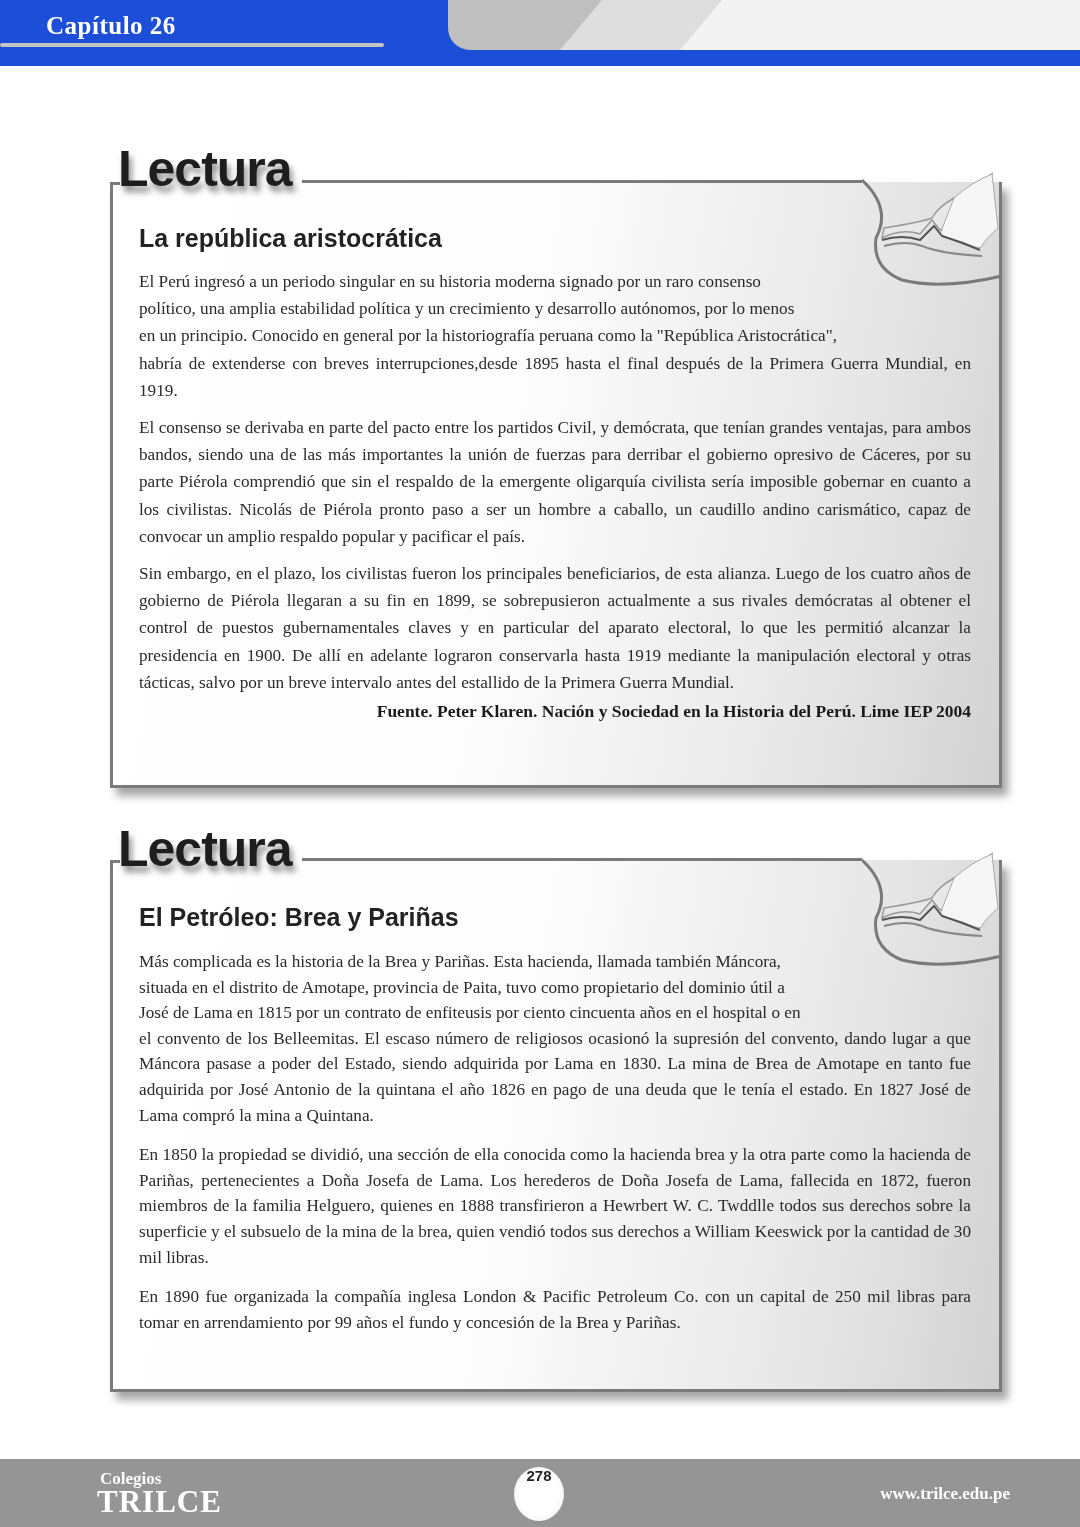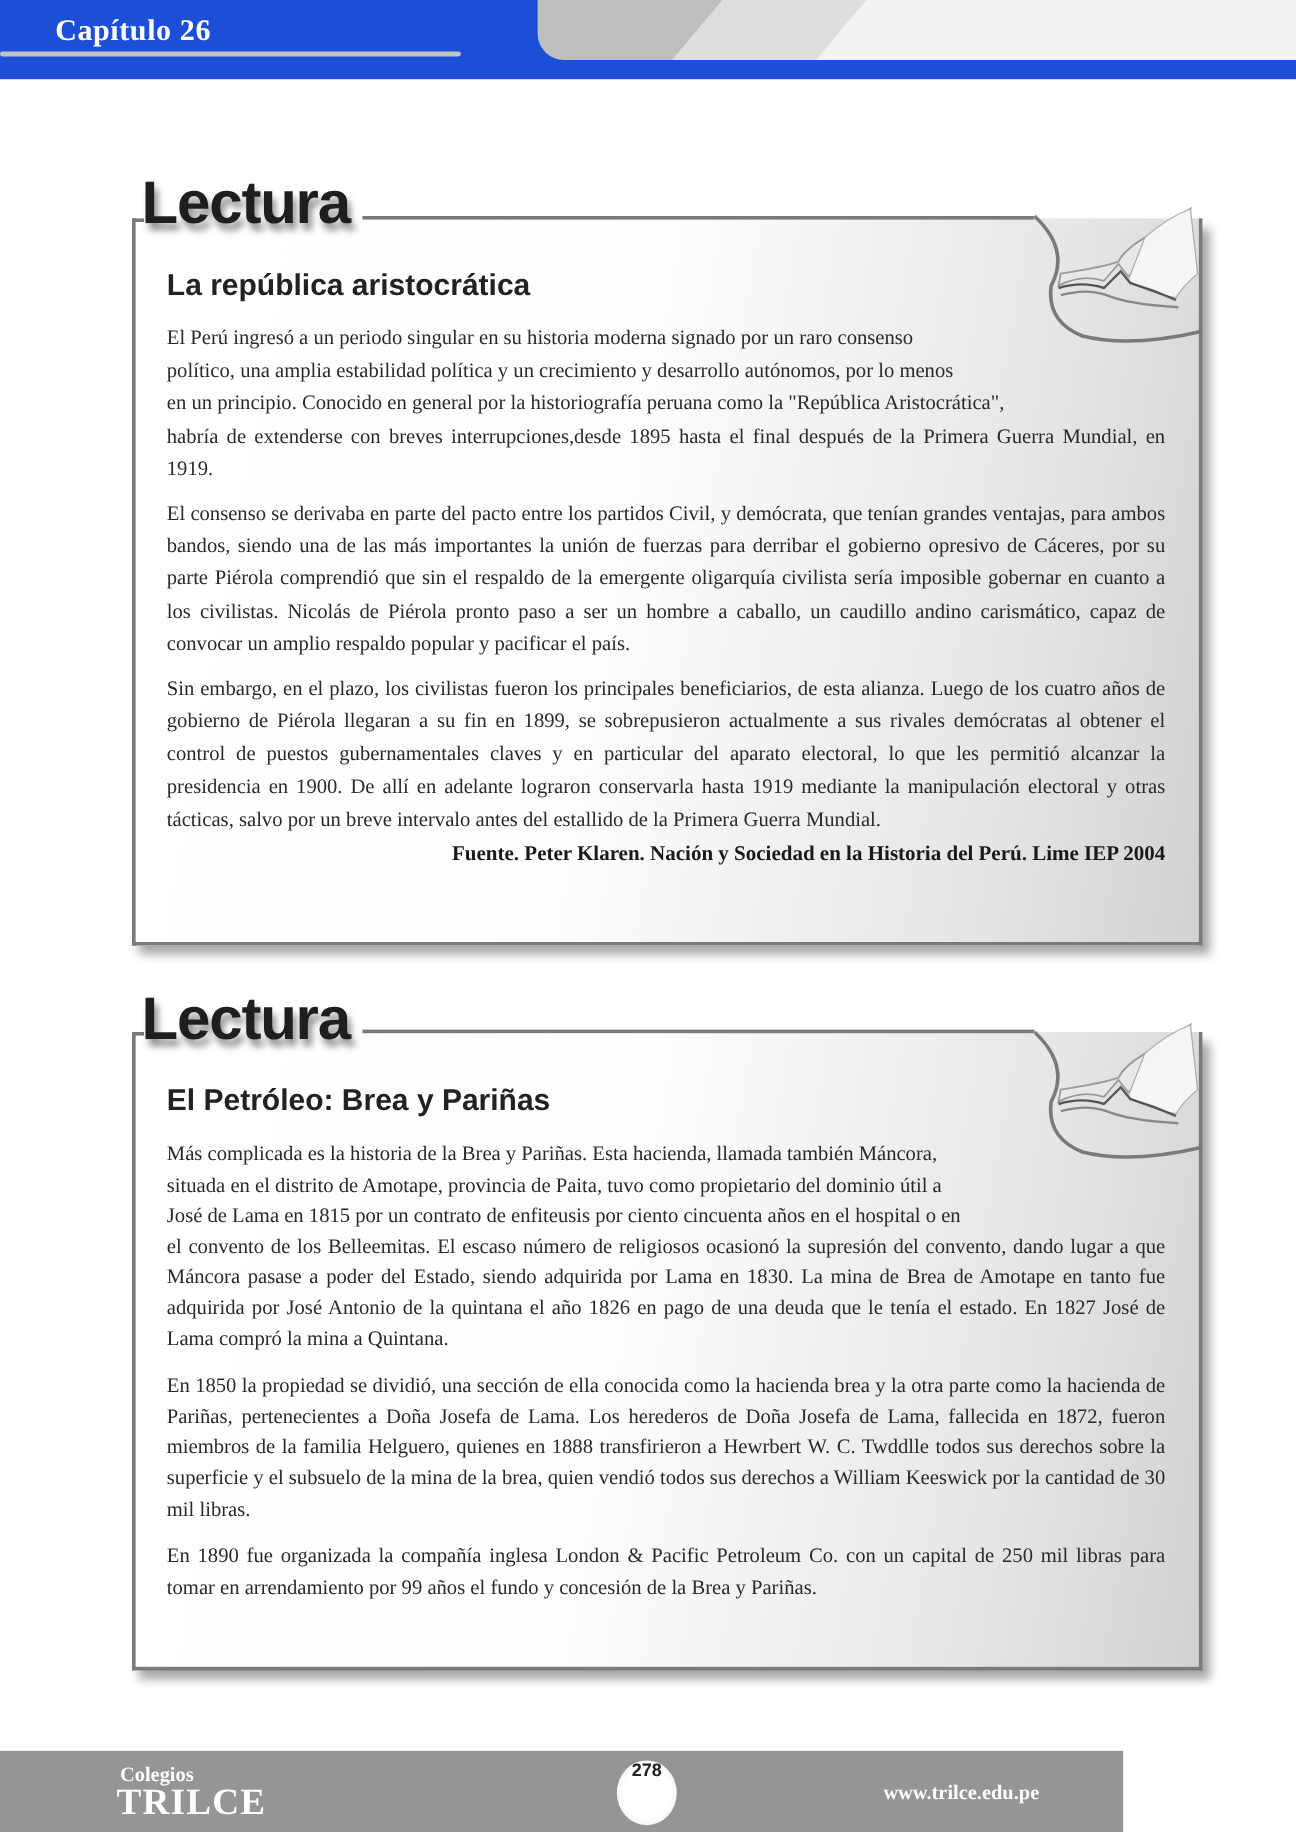--- a/index.html
+++ b/index.html
@@ -75,21 +75,21 @@
   }
   .reading .body p { margin: 0 0 10px 0; text-align: justify; }
   .reading .body p .nl { display: block; text-align: left; }
   .reading .source {
     text-align: right; font-weight: bold; font-size: 17.5px; color: #1a1a1a;
     font-family: "Liberation Serif", serif;
   }
 
   
   .footer {
-    position: absolute; left: 0; top: 1459px; width: 936px; height: 68px;
+    position: absolute; left: 0; top: 1459px; width: 1080px; height: 68px;
     background: #959595;
   }
   .footer .colegios {
     position: absolute; left: 100px; top: 10px; color: #fff;
     font-family: "Liberation Serif", serif; font-weight: bold; font-size: 17px;
   }
   .footer .trilce {
     position: absolute; left: 97px; top: 25px; color: #fff;
     font-family: "Liberation Serif", serif; font-weight: bold; font-size: 31px; letter-spacing: 1px;
   }

